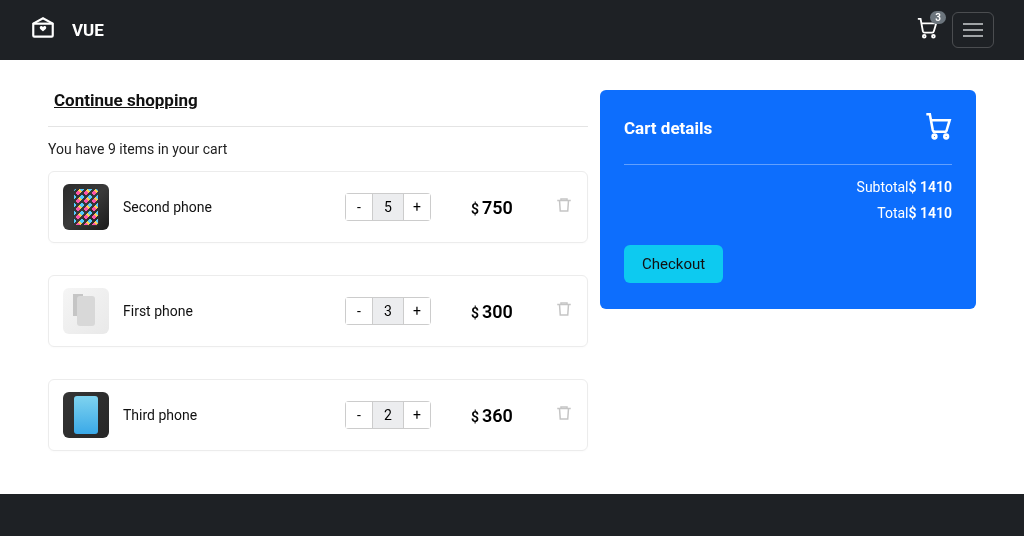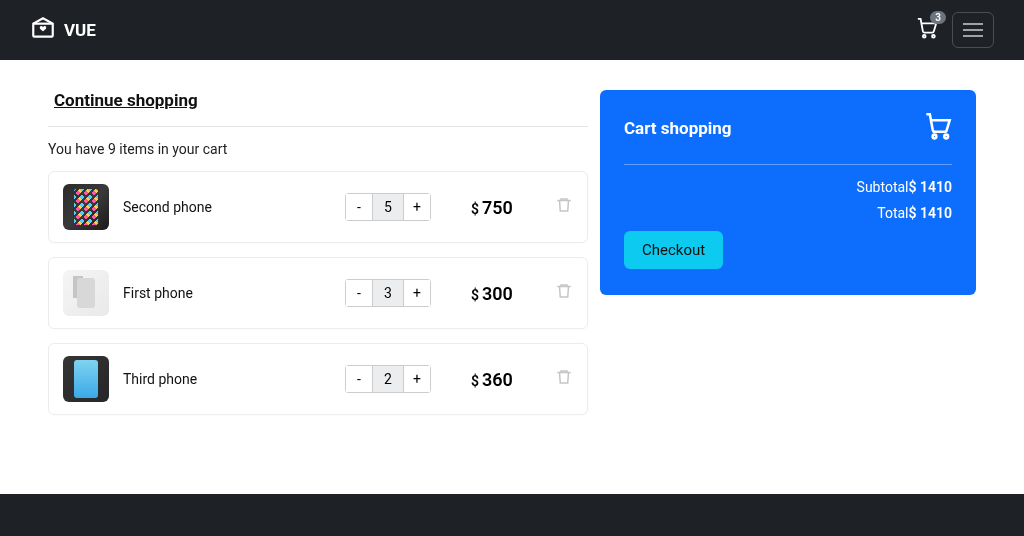--- a/index.html
+++ b/index.html
@@ -1,31 +1,31 @@
 <!DOCTYPE html>
 <html><head>
 <meta charset="utf-8">
 <style>
   *{box-sizing:border-box;margin:0;padding:0;font-family:-apple-system,BlinkMacSystemFont,"Segoe UI",Roboto,sans-serif}
   body{background:#fff;width:1024px;height:536px;overflow:hidden;position:relative}
   .navbar{background:#1e2125;height:60px;display:flex;align-items:center;justify-content:space-between;padding:0 30px}
-  .brand{display:flex;align-items:center;color:#fff;font-weight:700;font-size:17px;gap:8px}
+  .brand{display:flex;align-items:center;color:#fff;font-weight:700;font-size:17px;gap:16px}
   .brand-icon svg{width:26px;height:26px;stroke:#fff;fill:none;stroke-width:2}
   .nav-right{display:flex;align-items:center;gap:14px}
   .cart-nav{position:relative;cursor:pointer}
   .cart-nav svg{width:22px;height:22px;stroke:#fff;fill:none;stroke-width:2}
   .badge{position:absolute;top:-6px;right:-8px;background:#6c757d;color:#fff;border-radius:10px;font-size:10px;padding:1px 5px;font-weight:600}
   .hamburger{width:42px;height:36px;border:1px solid rgba(255,255,255,.2);border-radius:6px;display:flex;flex-direction:column;justify-content:center;align-items:center;gap:4px;cursor:pointer}
   .hamburger span{width:20px;height:2px;background:#a0a3a6;display:block}
   .page{padding:30px 48px;display:flex;gap:12px}
   .left{flex:0 0 540px}
   .back-link{font-size:17px;font-weight:700;text-decoration:underline;color:#111;cursor:pointer;display:inline-block;margin-bottom:10px;margin-left:6px}
   .hr{border:none;border-top:1px solid #e4e4e4;margin:6px 0 14px}
   .line{font-size:14px;color:#222;margin-bottom:14px}
-  .card{border:1px solid #ececec;border-radius:6px;padding:12px 14px;margin-bottom:14px;display:flex;align-items:center;box-shadow:0 1px 2px rgba(0,0,0,.02)}
+  .card{border:1px solid #ececec;border-radius:6px;padding:12px 14px;margin-bottom:32px;display:flex;align-items:center;box-shadow:0 1px 2px rgba(0,0,0,.02)}
   .thumb{width:46px;height:46px;border-radius:6px;flex:0 0 46px;background:#ddd;overflow:hidden;display:flex;align-items:center;justify-content:center}
   .thumb.t1{background:linear-gradient(135deg,#2b2b2b 0%,#3a3a3a 50%,#1a1a1a 100%)}
   .thumb.t1::after{content:"";width:24px;height:36px;border-radius:3px;background:linear-gradient(180deg,#1b2a5f 10%,#142249 90%);display:block;border:1px solid #333;background-image:radial-gradient(circle,#f5a 2px,transparent 2px),radial-gradient(circle,#5cf 2px,transparent 2px),radial-gradient(circle,#fc5 2px,transparent 2px);background-size:8px 8px;background-position:0 0,4px 4px,2px 6px}
   .thumb.t2{background:linear-gradient(135deg,#f5f5f5 0%,#e9e9e9 100%)}
   .thumb.t2::after{content:"";width:18px;height:30px;border-radius:3px;background:#d8d8d8;display:block;box-shadow:-8px -6px 0 -4px #c5c5c5}
   .thumb.t3{background:linear-gradient(135deg,#353535 0%,#272727 100%)}
   .thumb.t3::after{content:"";width:24px;height:38px;border-radius:3px;background:linear-gradient(180deg,#7fd3ef,#3aa9e8);display:block}
   .pname{margin-left:14px;font-size:14px;color:#111}
   .qty{margin-left:auto;margin-right:40px;display:flex;border-radius:4px;overflow:hidden}
   .qbtn{width:28px;height:28px;border:1px solid #ccc;background:#fff;font-size:14px;cursor:pointer;display:flex;align-items:center;justify-content:center}
@@ -35,21 +35,21 @@
   .trash{margin-left:14px;cursor:pointer}
   .trash svg{width:18px;height:18px;stroke:#c5c5c5;fill:none;stroke-width:2}
   .right{flex:1}
   .panel{background:#0d6efd;border-radius:6px;color:#fff;padding:22px 24px 26px}
   .ptop{display:flex;justify-content:space-between;align-items:center}
   .ptitle{font-size:17px;font-weight:700}
   .pcart svg{width:28px;height:28px;stroke:#fff;fill:none;stroke-width:2.2}
   .phr{border:none;border-top:1px solid rgba(255,255,255,.35);margin:20px 0 14px}
   .row{display:flex;justify-content:flex-end;font-size:14px;margin-bottom:10px}
   .row .amt{font-weight:600}
-  .chk{background:#0dcaf0;color:#111;border:none;border-radius:6px;padding:10px 18px;font-size:15px;cursor:pointer;}
+  .chk{background:#0dcaf0;color:#111;border:none;border-radius:6px;padding:10px 18px;font-size:15px;cursor:pointer;margin-top:14px}
   .footer{position:absolute;bottom:0;left:0;right:0;height:42px;background:#1e2125}
 </style>
 </head>
 <body>
 
 <div class="navbar">
   <div class="brand">
     <span class="brand-icon">
       <svg viewBox="0 0 24 24">
           <path d="M3 8l9-5 9 5v11a1 1 0 0 1-1 1H4a1 1 0 0 1-1-1V8z"></path>
@@ -136,21 +136,21 @@
             <path d="M8 6V4h8v2"></path>
             <path d="M6 6l1 14h10l1-14"></path>
           </svg>
       </span>
     </div>
   </div>
 
   <div class="right">
     <div class="panel">
       <div class="ptop">
-        <span class="ptitle">Cart shopping</span>
+        <span class="ptitle">Cart details</span>
         <span class="pcart">
           <svg viewBox="0 0 24 24">
               <circle cx="9" cy="21" r="1.6"></circle>
               <circle cx="19" cy="21" r="1.6"></circle>
               <path d="M2 2h3l2.5 13.5a2 2 0 0 0 2 1.5h8a2 2 0 0 0 2-1.6L22 7H6"></path>
             </svg>
         </span>
       </div>
       <hr class="phr">
       <div class="row">

